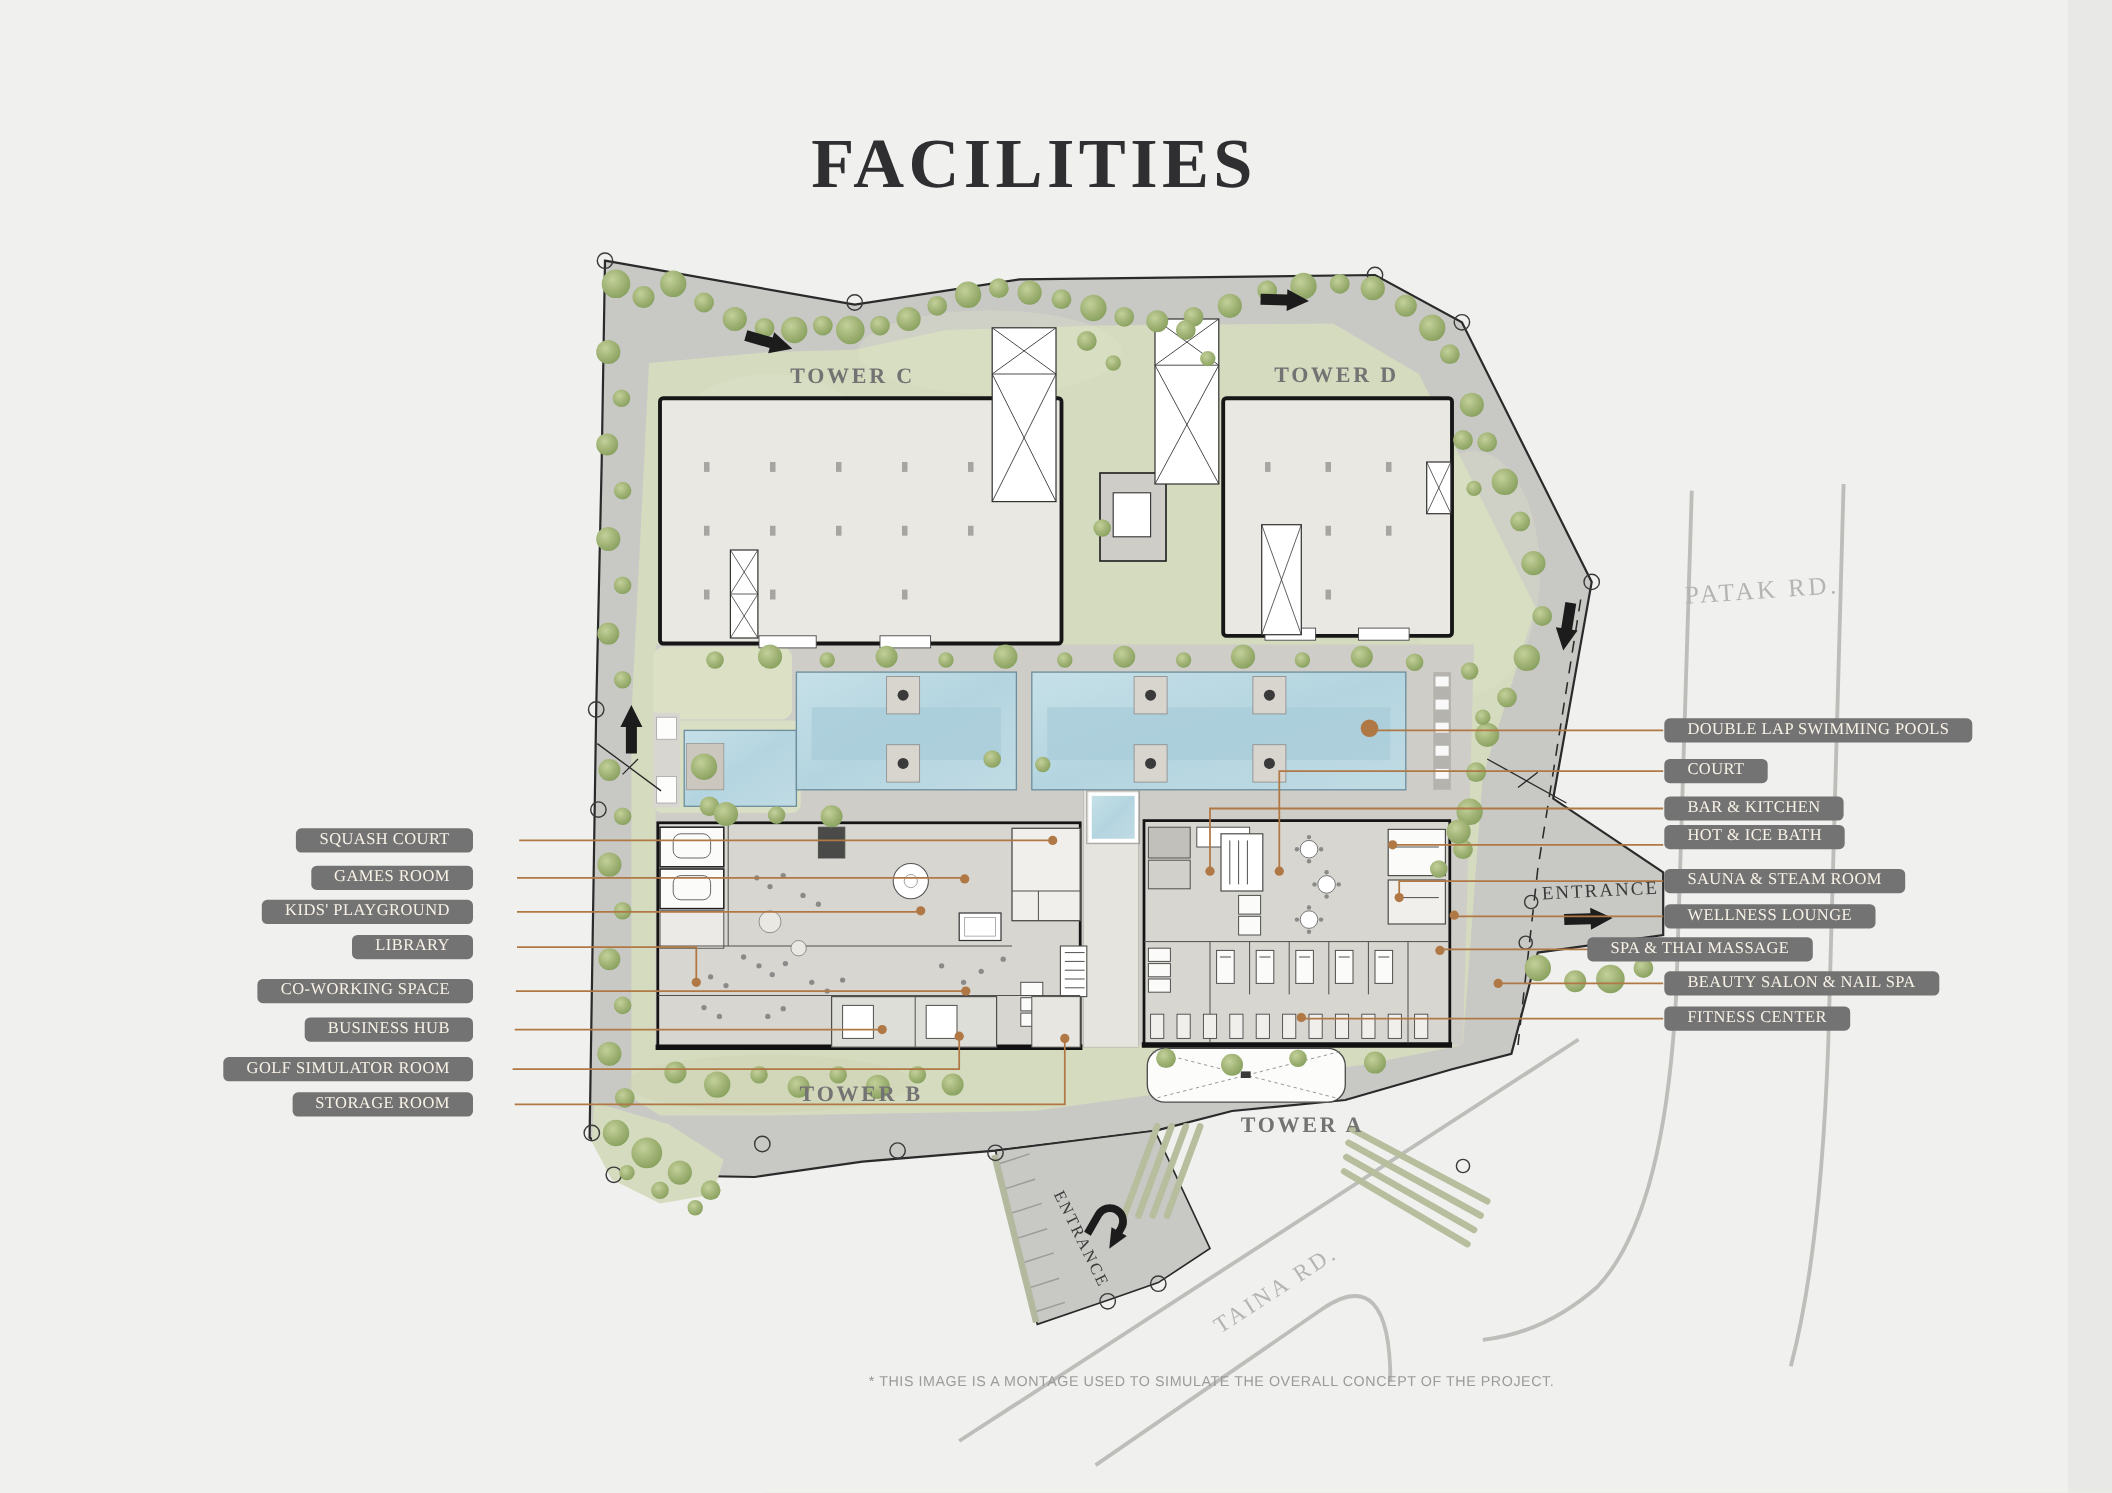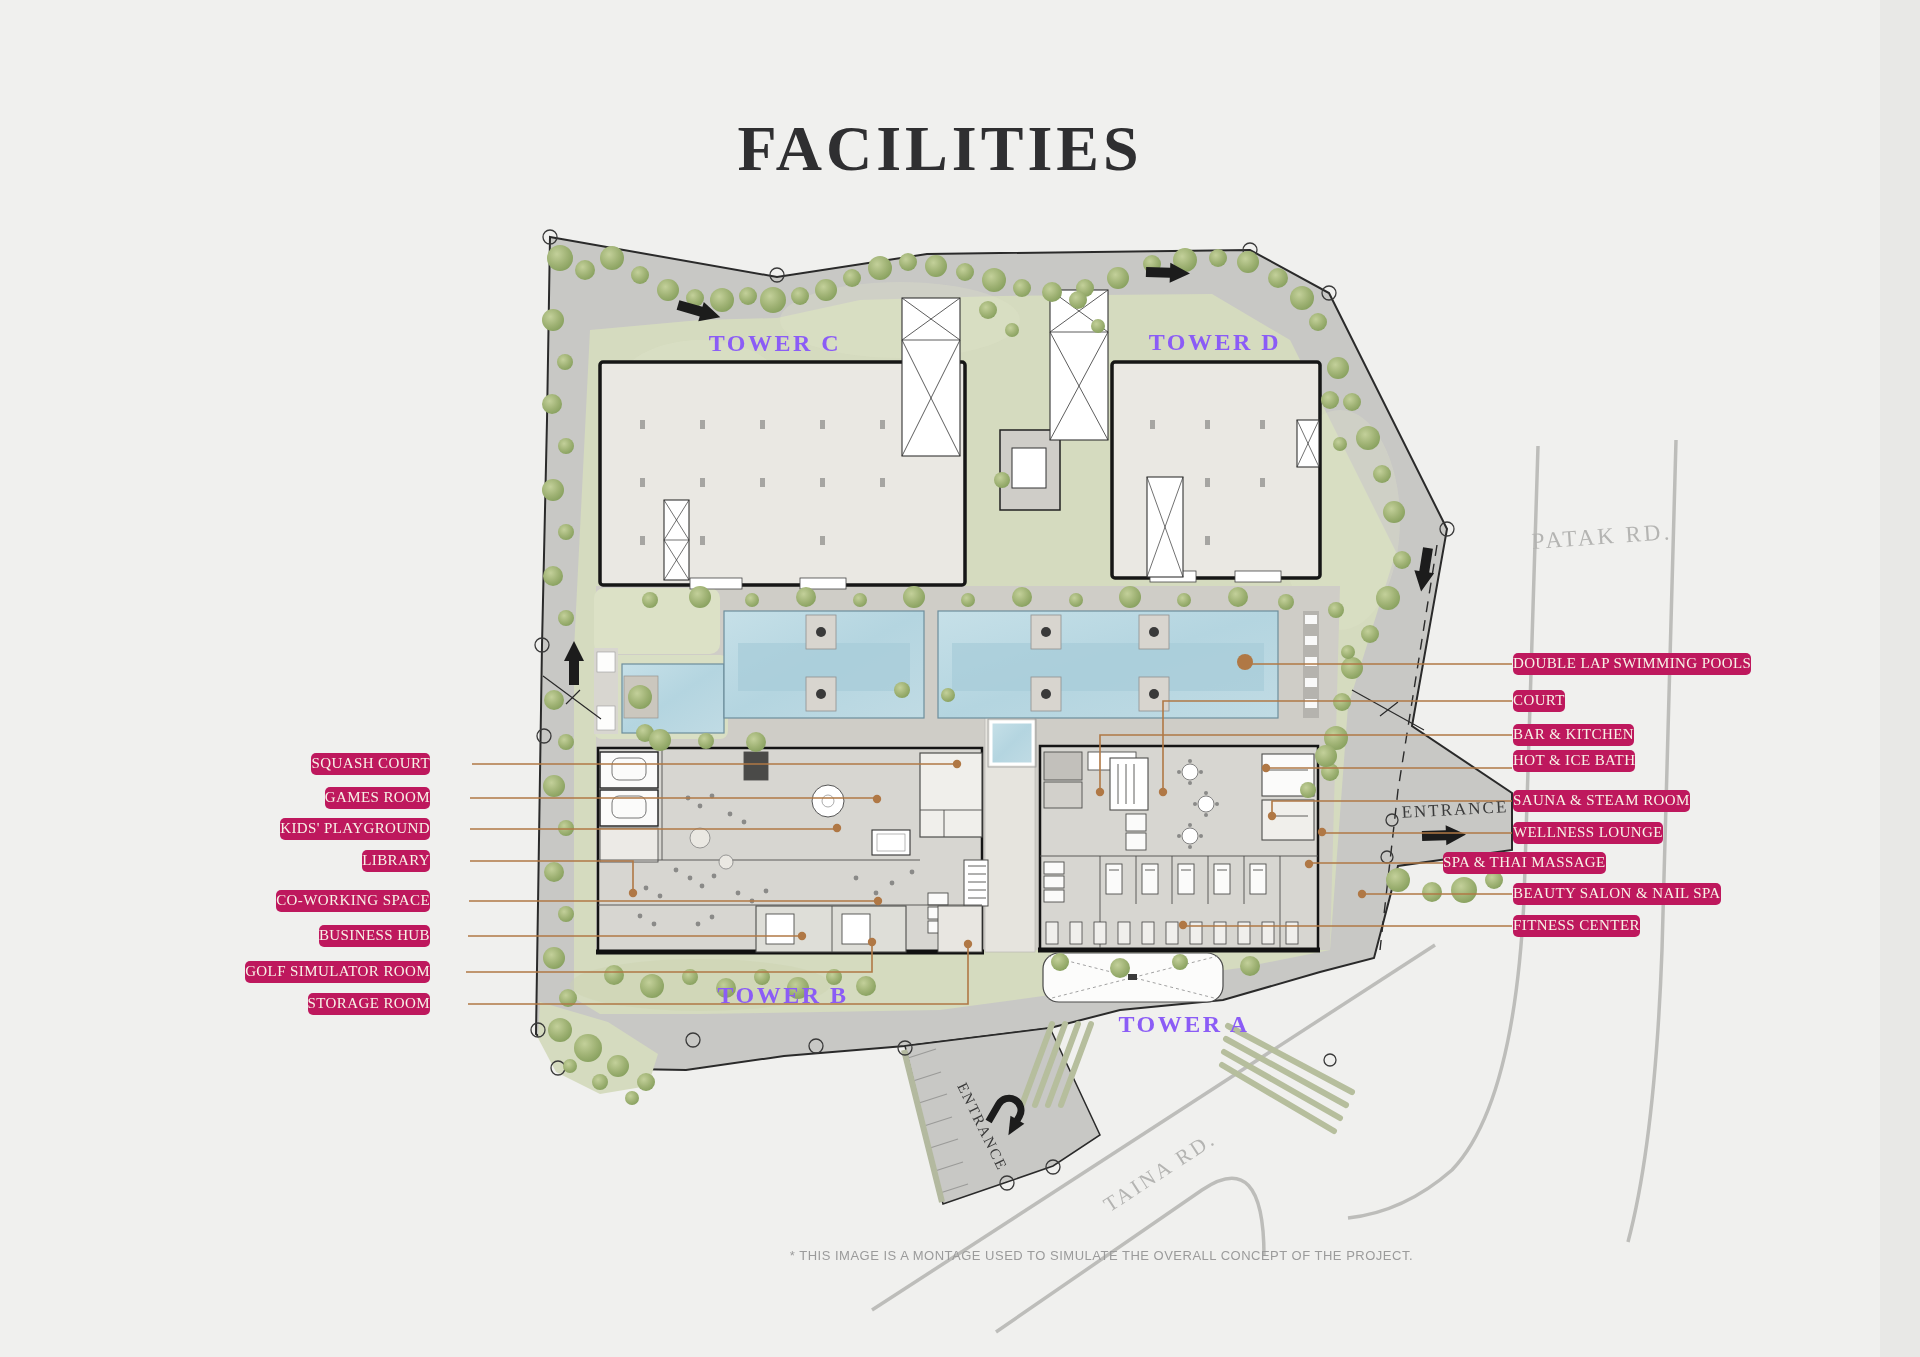--- a/index.html
+++ b/index.html
@@ -1,25 +1,25 @@
 <!DOCTYPE html>
 <html><head>
 <meta charset="utf-8">
 <style>
   html,body{margin:0;padding:0;background:#e8e8e6;}
   .stage{position:relative;width:1880px;height:1357px;background:#F0F0EE;overflow:hidden;
          font-family:"Liberation Serif",serif;}
   svg{position:absolute;left:0;top:0;}
   .title{position:absolute;left:50%;transform:translateX(-50%);top:112px;
          font-size:64px;font-weight:700;letter-spacing:4px;color:#2F2F31;white-space:nowrap;}
-  .lbl{position:absolute;background:#be185d;color:#F8F2E7;font-size:15px;line-height:17px;
-       letter-spacing:.4px;padding:2px 0 3px;border-radius:5px;white-space:nowrap;}
+  .lbl{position:absolute;background:#737373;color:#F8F2E7;font-size:15px;line-height:17px;
+       letter-spacing:.4px;padding:2px 21px 3px;border-radius:5px;white-space:nowrap;}
   .lbl.ls{text-align:right;}
-  .maplabel{position:absolute;transform:translate(-50%,-50%);font-weight:700;color:#8b5cf6;
-            font-size:24px;letter-spacing:2.5px;white-space:nowrap;}
+  .maplabel{position:absolute;transform:translate(-50%,-50%);font-weight:700;color:#737373;
+            font-size:20px;letter-spacing:2.5px;white-space:nowrap;}
   .roadlabel{position:absolute;transform:translate(-50%,-50%) rotate(-4deg);color:#B4B4B2;
              font-size:23px;letter-spacing:3px;white-space:nowrap;}
   .roadlabel.taina{transform:translate(-50%,-50%) rotate(-33deg);font-size:21px;}
   .entr{position:absolute;transform:translate(-50%,-50%) rotate(-3deg);color:#3A3A3A;
         font-size:17px;letter-spacing:2px;font-weight:400;white-space:nowrap;}
   .entr.bottom{transform:translate(-50%,-50%) rotate(64deg);font-size:15px;}
   .footnote{position:absolute;right:467px;top:1248px;font-family:"Liberation Sans",sans-serif;
             font-size:13px;letter-spacing:.5px;color:#9B9B9B;white-space:nowrap;}
 </style>
 </head>

